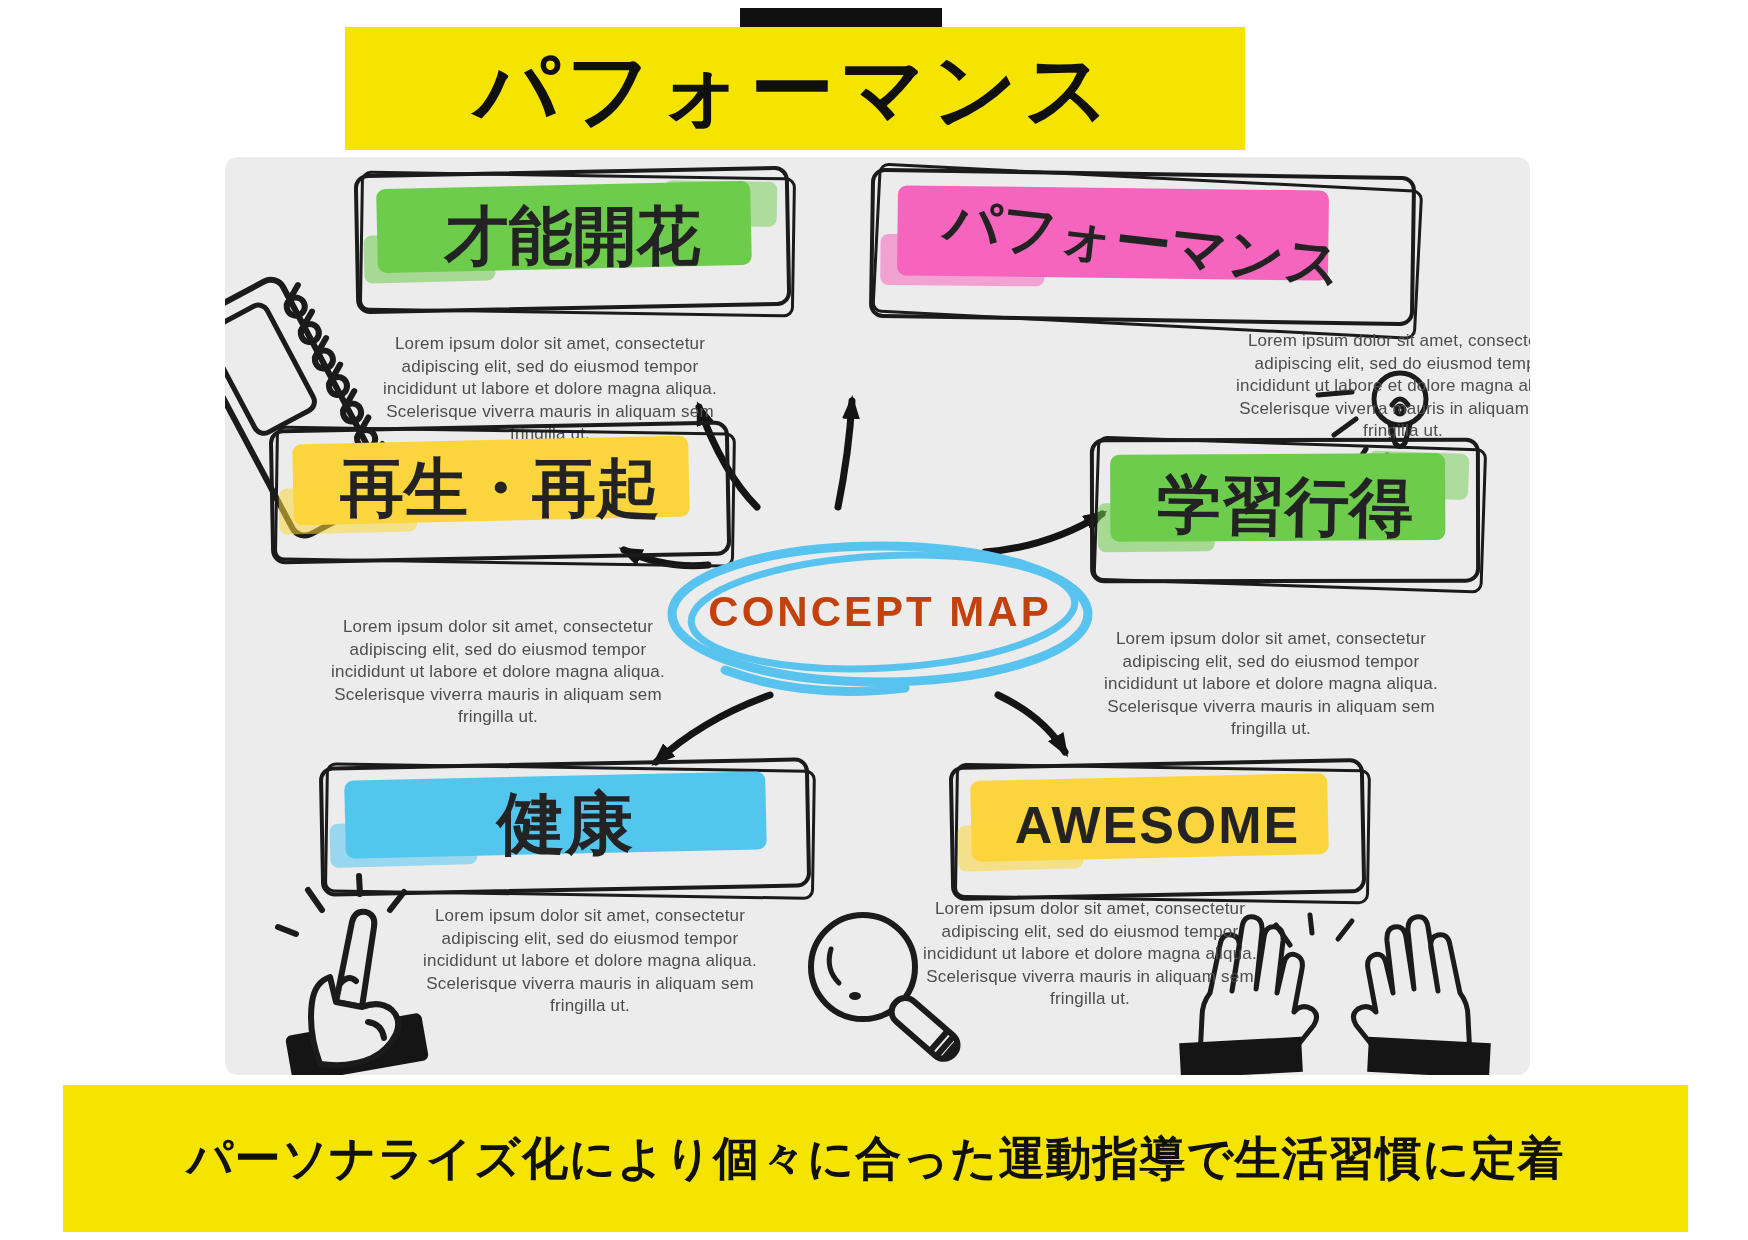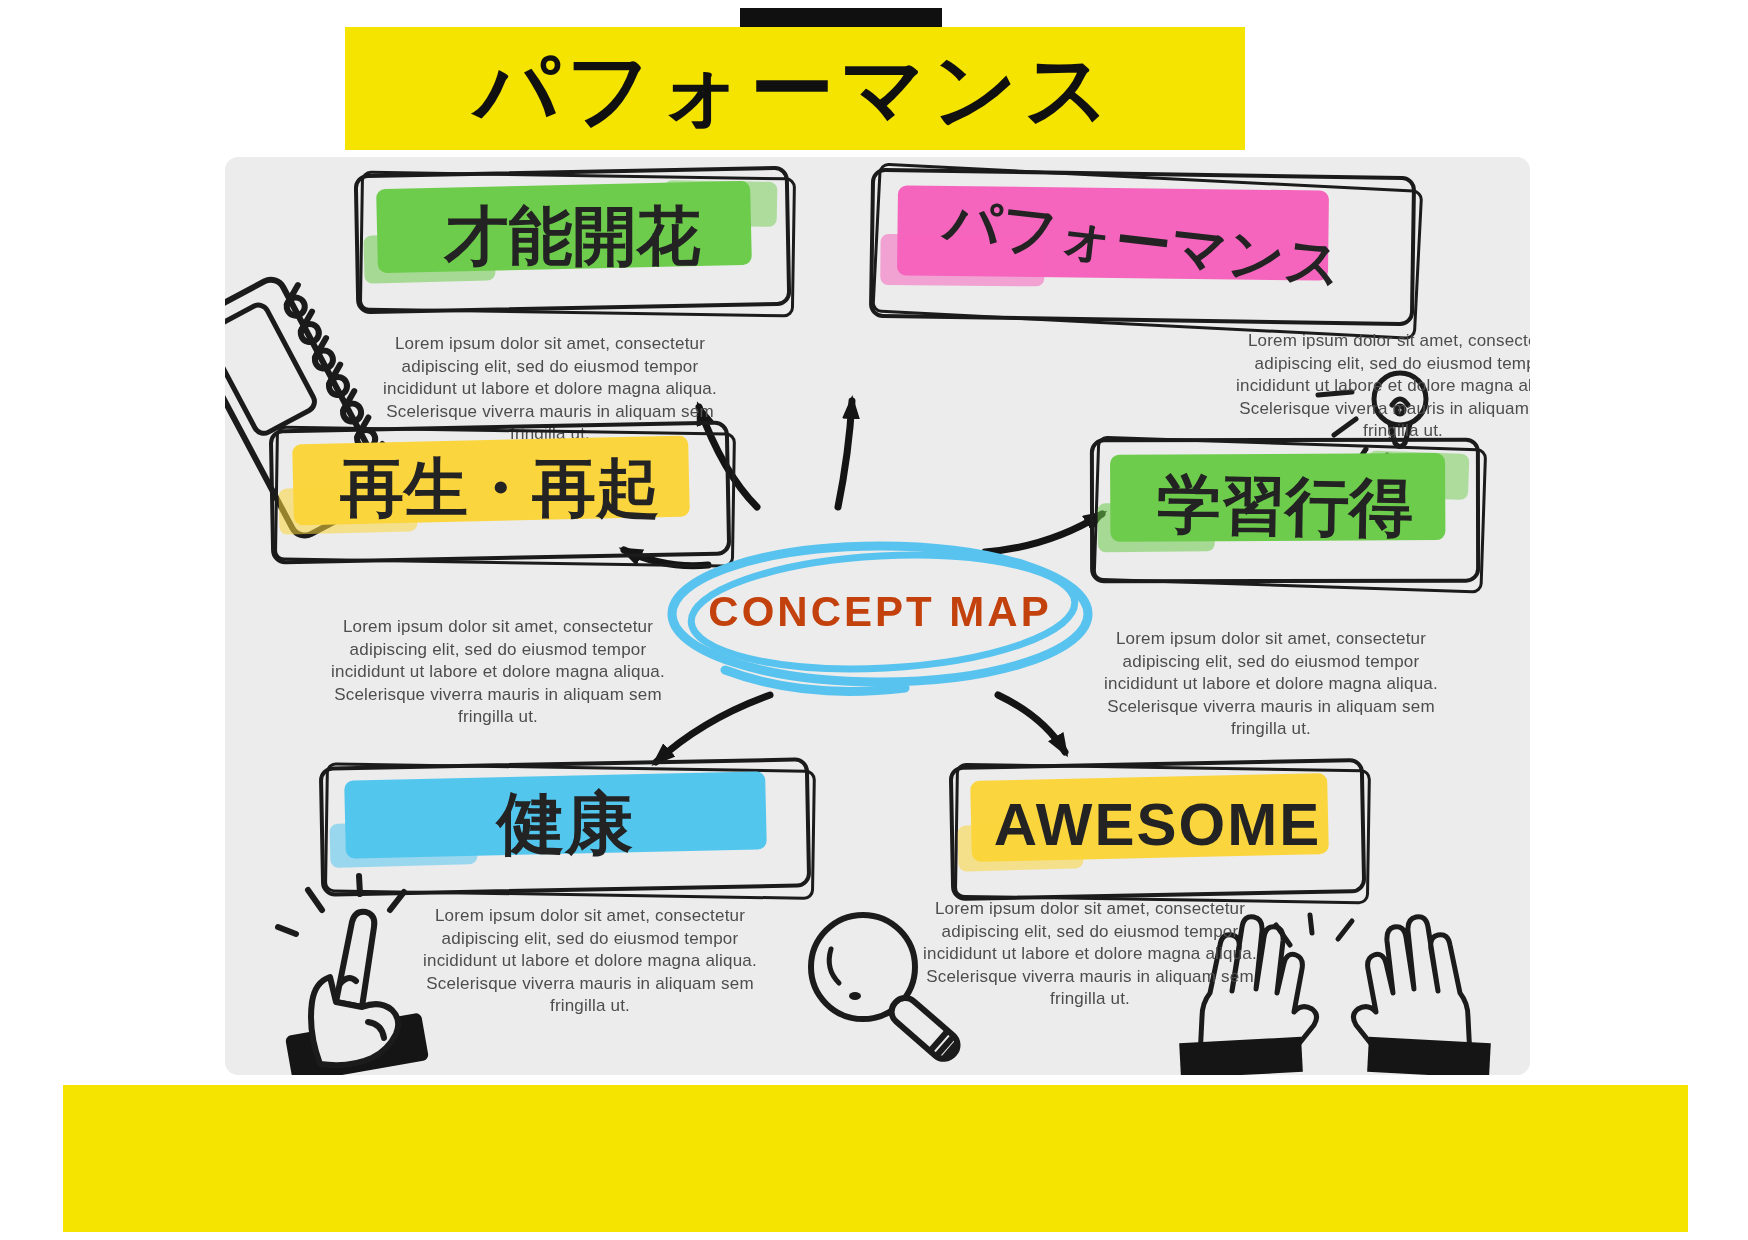--- a/index.html
+++ b/index.html
@@ -197,33 +197,34 @@
       <div class="hl-light" style="background-color: rgb(83, 198, 238);"></div>
       <span class="node-label" style="font-size:68px;">健康</span>
     </div>
     <p class="lorem" style="left:195px;top:748px;">Lorem ipsum dolor sit amet, consectetur adipiscing elit, sed do eiusmod tempor incididunt ut labore et dolore magna aliqua. Scelerisque viverra mauris in aliquam sem fringilla ut.</p>
 
     <div class="node" style="left:725px;top:605px;width:415px;height:135px;">
       <div class="frame f1"></div>
       <div class="frame f2"></div>
       <div class="hl" style="background-color: rgb(251, 213, 61);"></div>
       <div class="hl-light" style="background-color: rgb(251, 213, 61);"></div>
-      <span class="node-label" style="font-size:60px;letter-spacing:2px;">AWESOME</span>
+      <span class="node-label" style="font-size:52px;letter-spacing:2px;">AWESOME</span>
     </div>
     <p class="lorem" style="left:695px;top:741px;">Lorem ipsum dolor sit amet, consectetur adipiscing elit, sed do eiusmod tempor incididunt ut labore et dolore magna aliqua. Scelerisque viverra mauris in aliquam sem fringilla ut.</p>
 
     <div class="center-node">
       <svg viewBox="0 0 450 165">
         <g fill="none" stroke="#58c3ee" stroke-linecap="round">
           <ellipse cx="225" cy="82" rx="208" ry="68" stroke-width="9"></ellipse>
           <ellipse cx="228" cy="80" rx="192" ry="56" stroke-width="7" transform="rotate(-3 228 80)"></ellipse>
           <path d="M70,138 Q150,168 250,156" stroke-width="9"></path>
         </g>
       </svg>
       <span class="center-label">CONCEPT MAP</span>
     </div>
 
   </div>
 
   <footer class="footer-banner">
+    <div>パーソナライズ化により個々に合った運動指導で生活習慣に定着</div>
   </footer>
 
 </div>
 
 </body></html>

